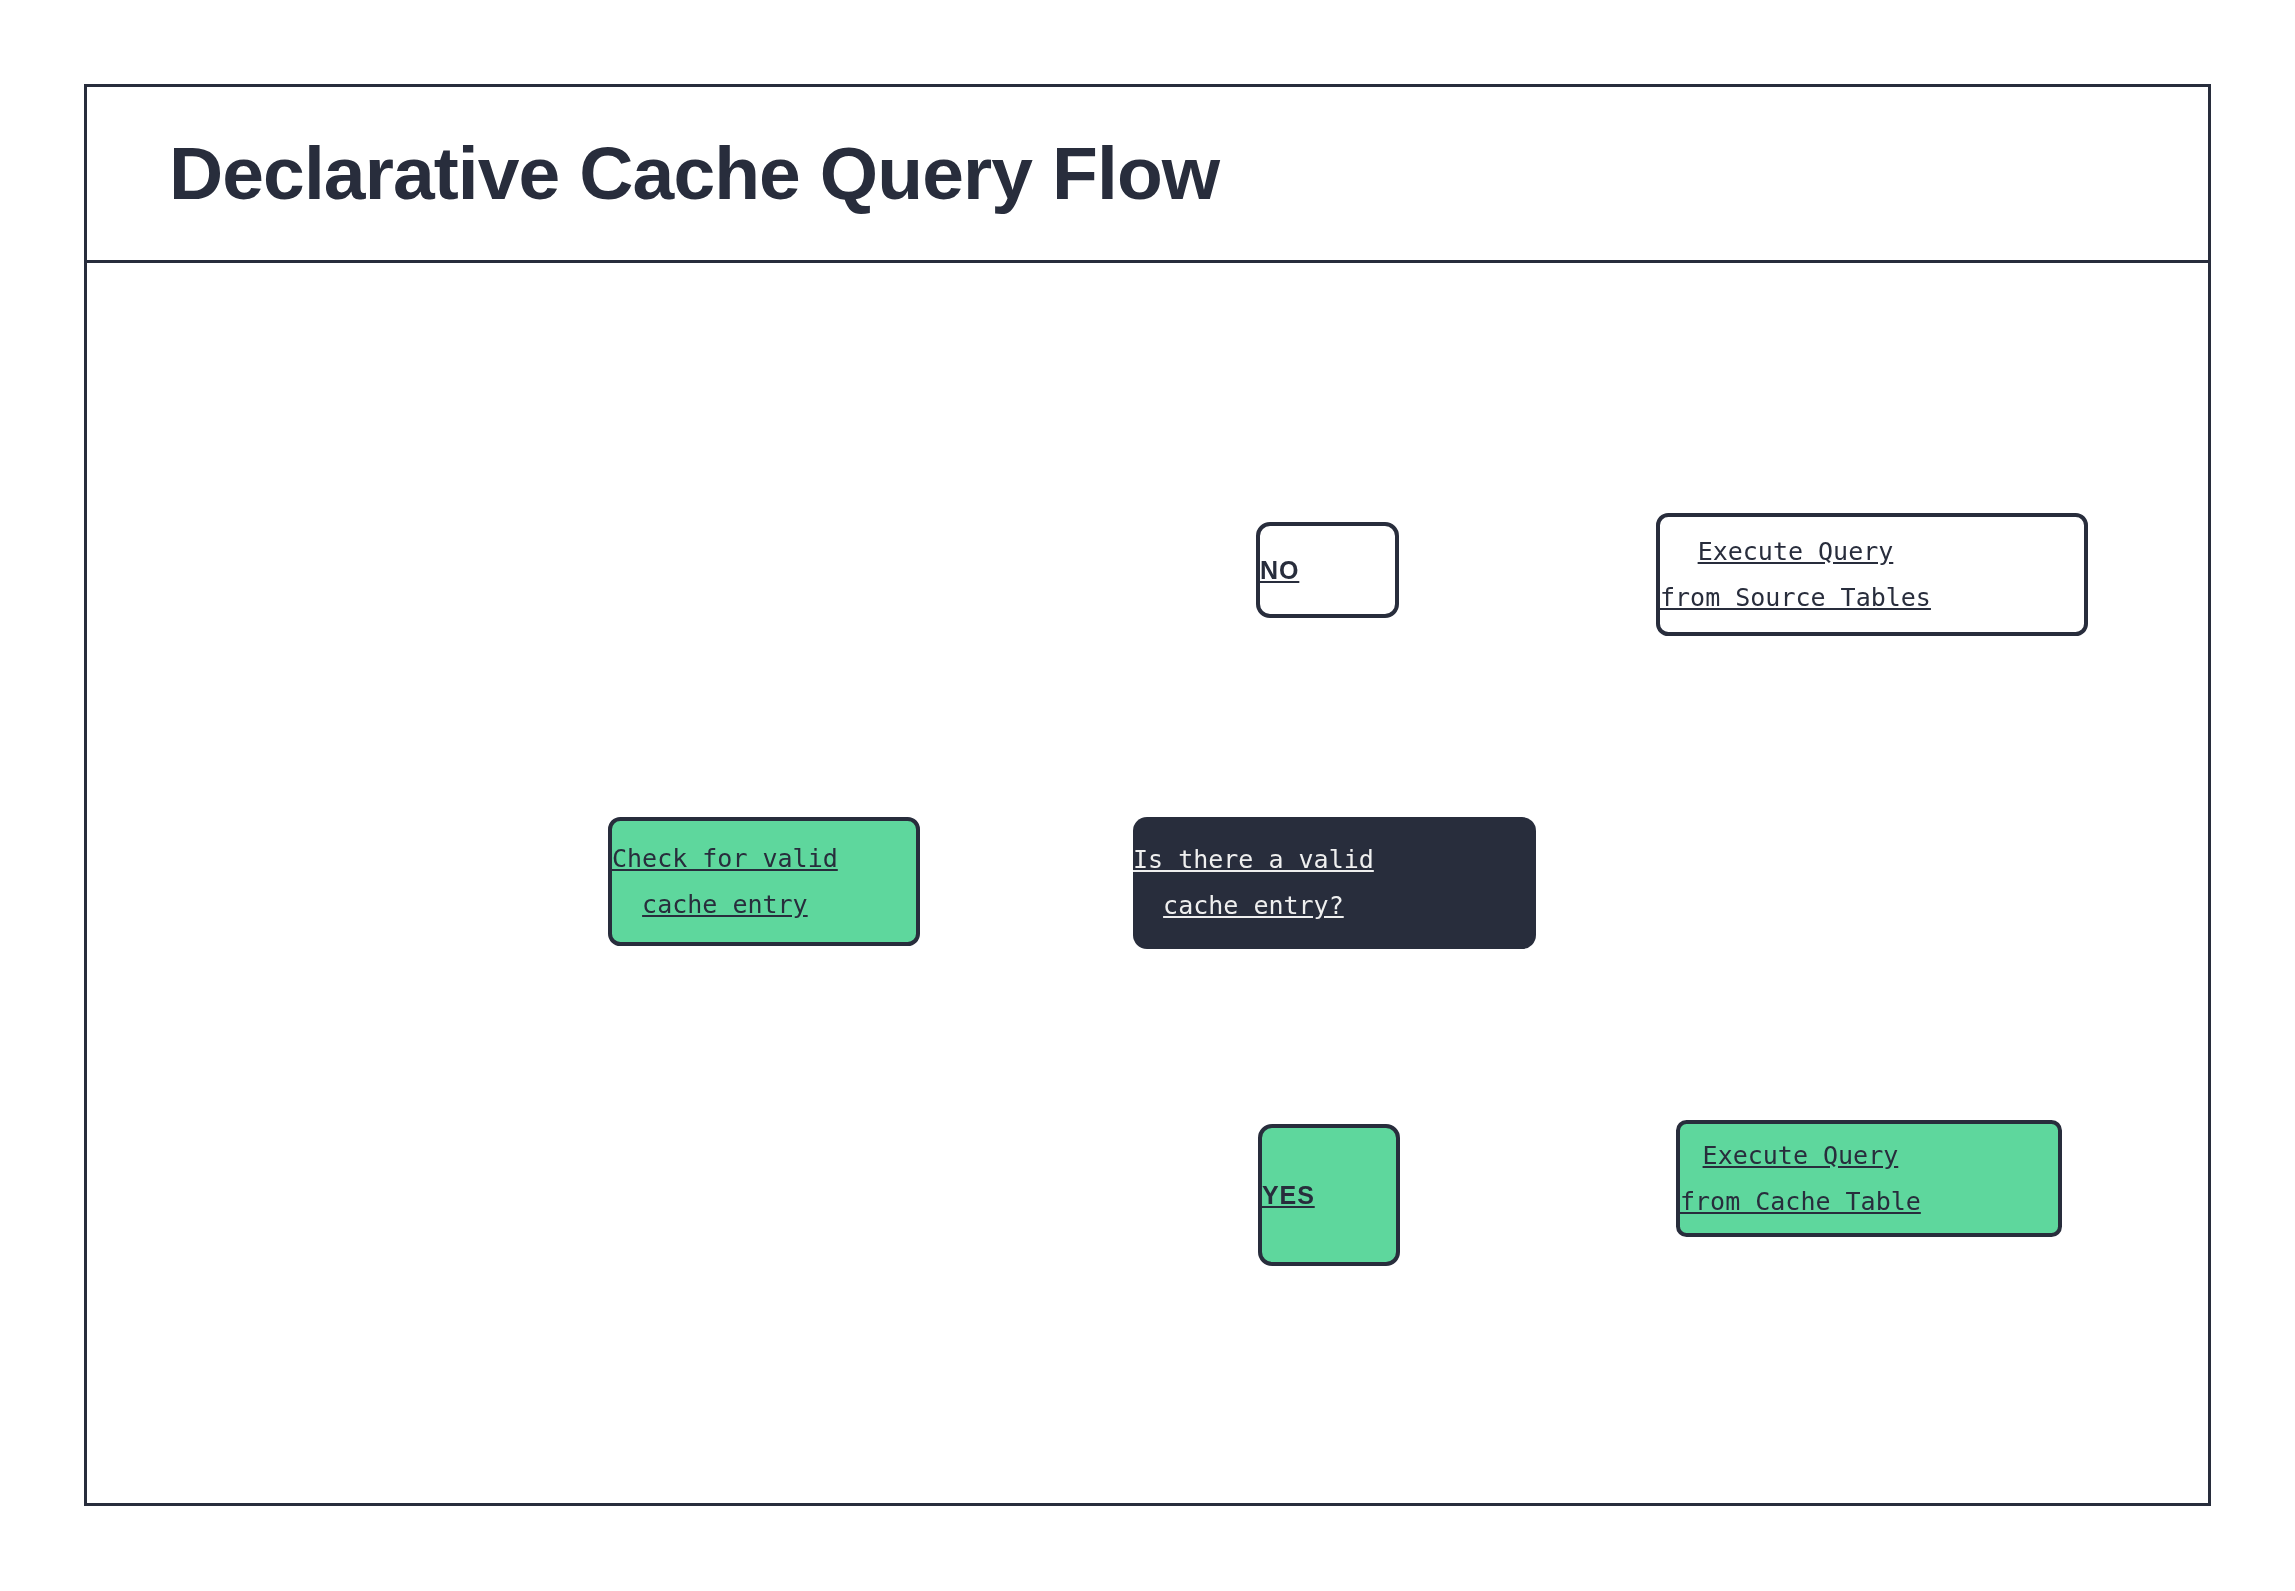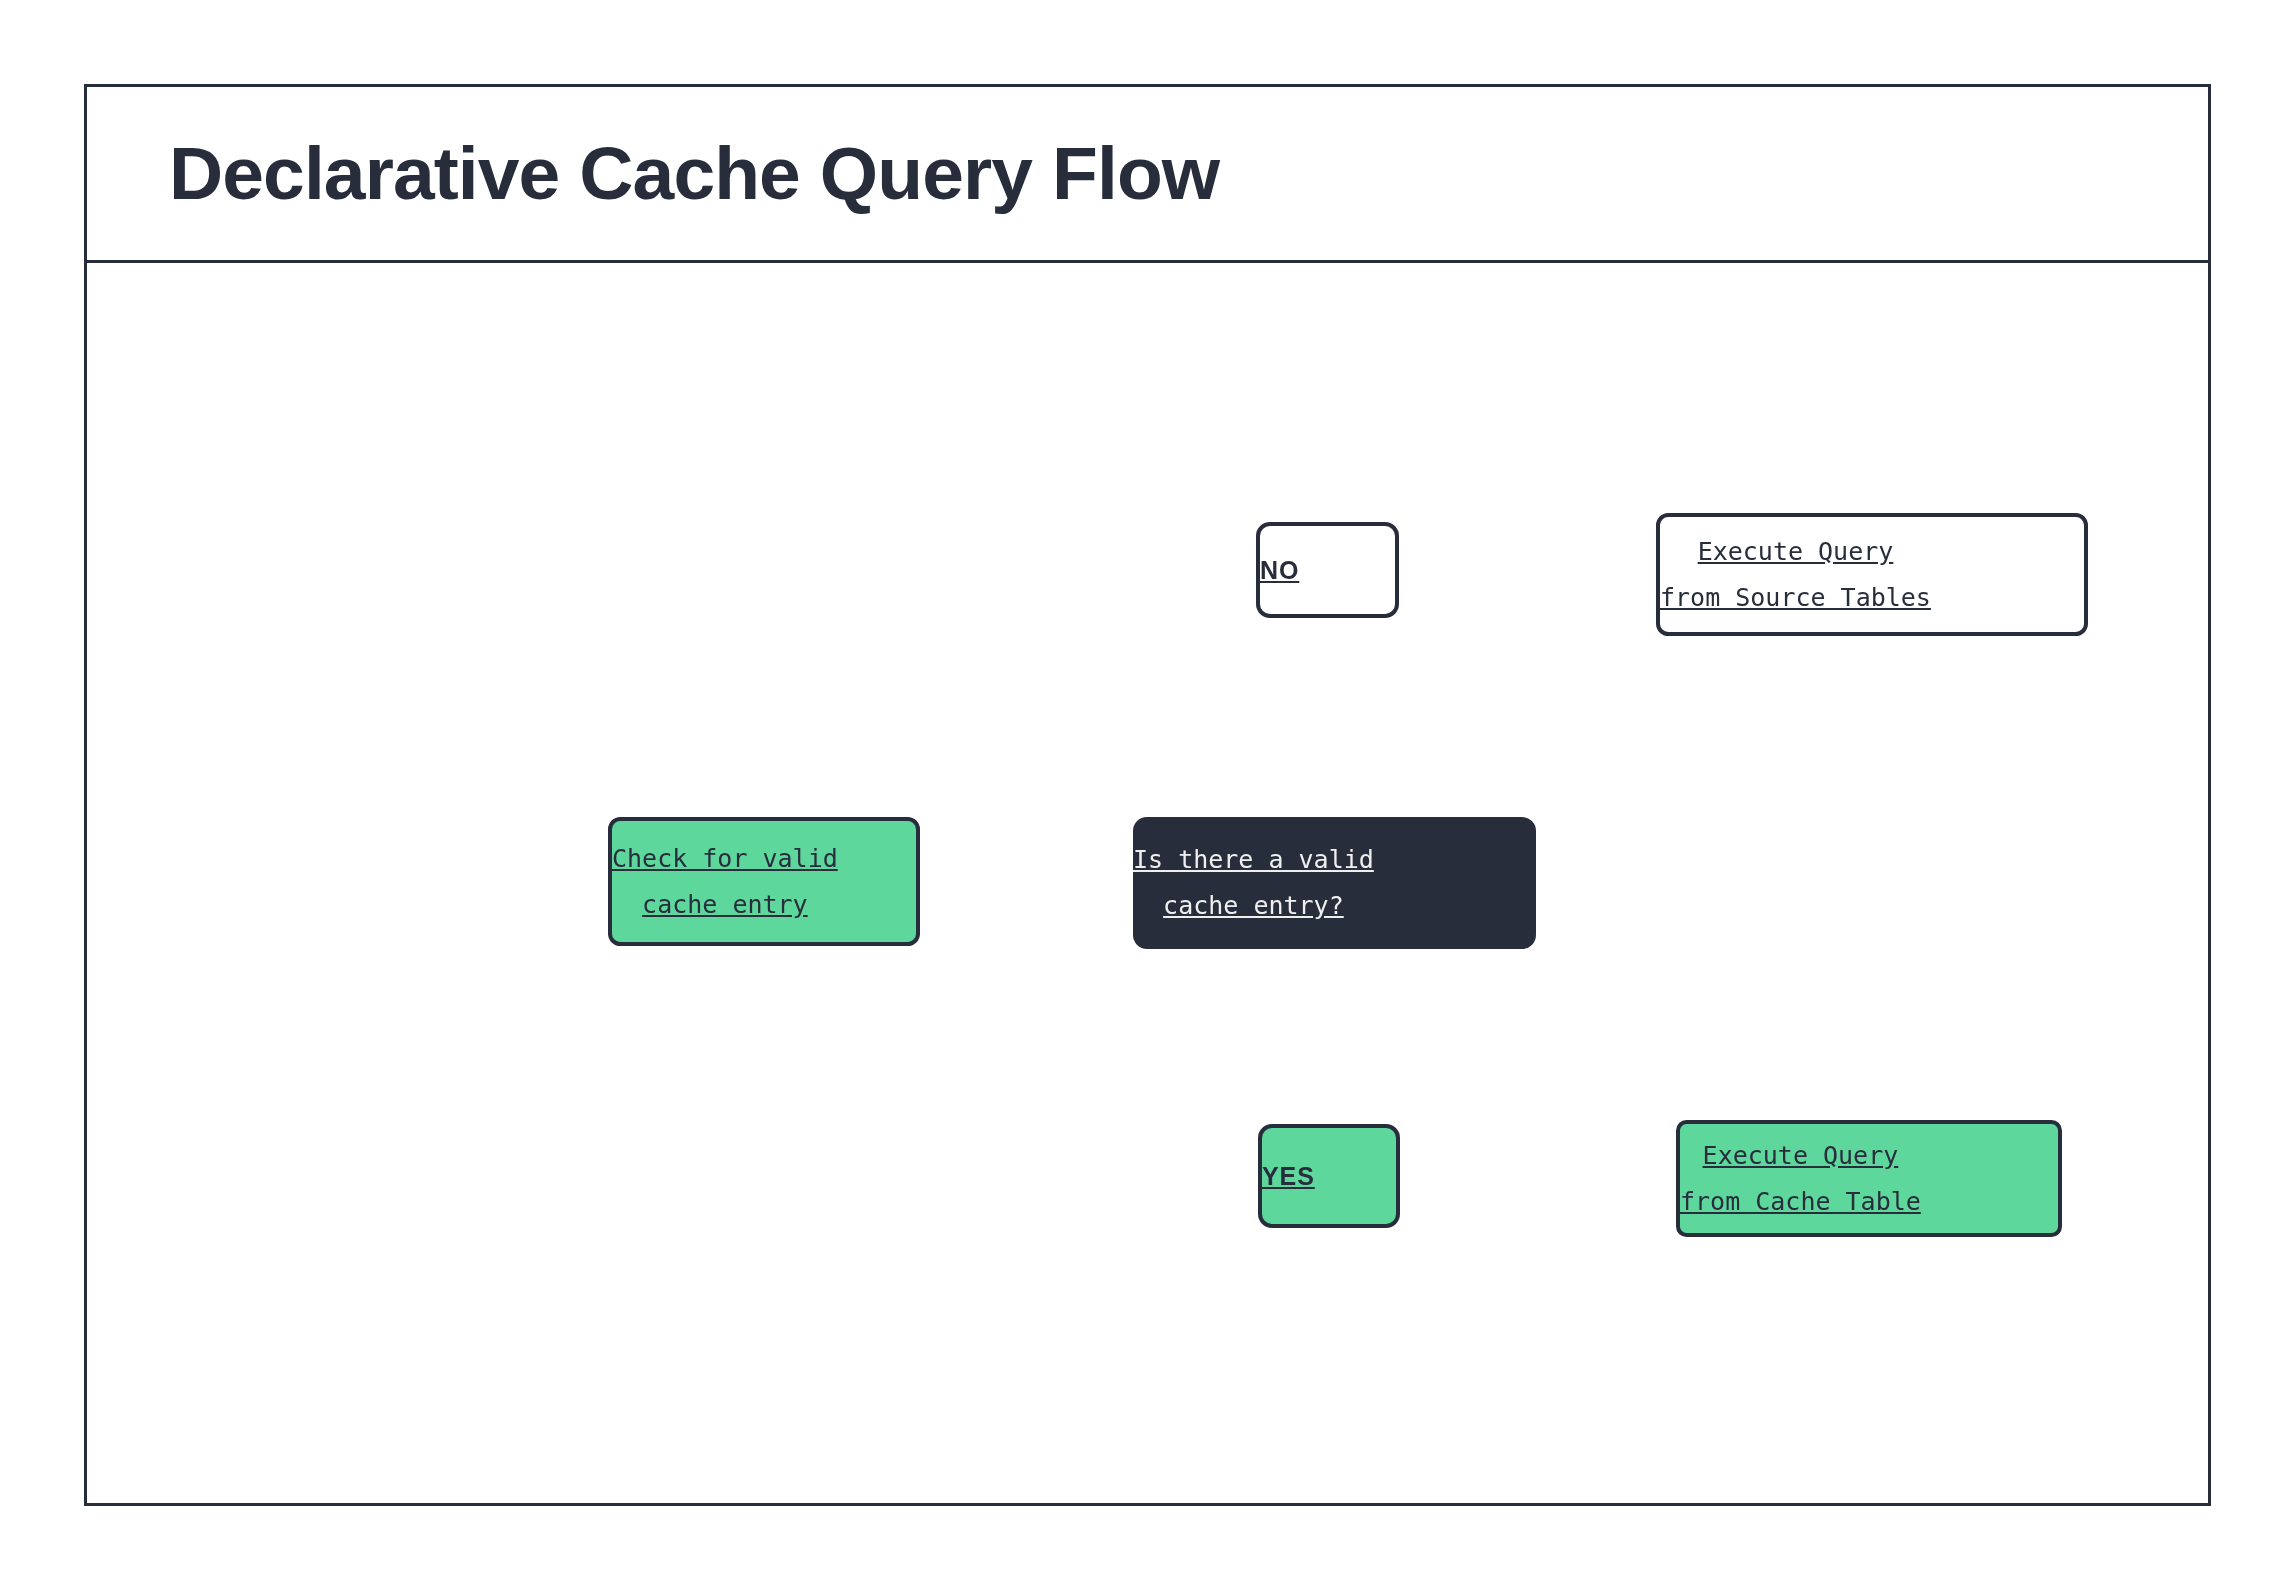--- a/index.html
+++ b/index.html
@@ -83,21 +83,21 @@
     font-family:"Liberation Sans", sans-serif;
     font-weight:bold;
     letter-spacing:0.9px;
     border-radius:14px;
   }
   
   .n-query   {left:177px;  top:826px;  width:357px; height:98px;}
   .n-check   {left:608px;  top:817px;  width:312px; height:129px;}
   .n-decision{left:1133px; top:817px;  width:403px; height:132px; border-radius:14px;}
   .n-no      {left:1256px; top:522px;  width:143px; height:96px;}
-  .n-yes     {left:1258px; top:1124px; width:142px; height:104px;}
+  .n-yes     {left:1258px; top:1124px; width:142px; height:142px;}
   .n-exec-src{left:1656px; top:513px;  width:432px; height:123px;}
   .n-exec-cch{left:1676px; top:1120px; width:386px; height:117px; border-radius:10.5px;}
 </style>
 </head>
 <body>
 
 <div class="canvas">
 
   <svg class="wires" viewBox="0 0 2620 1816">
     <g>

